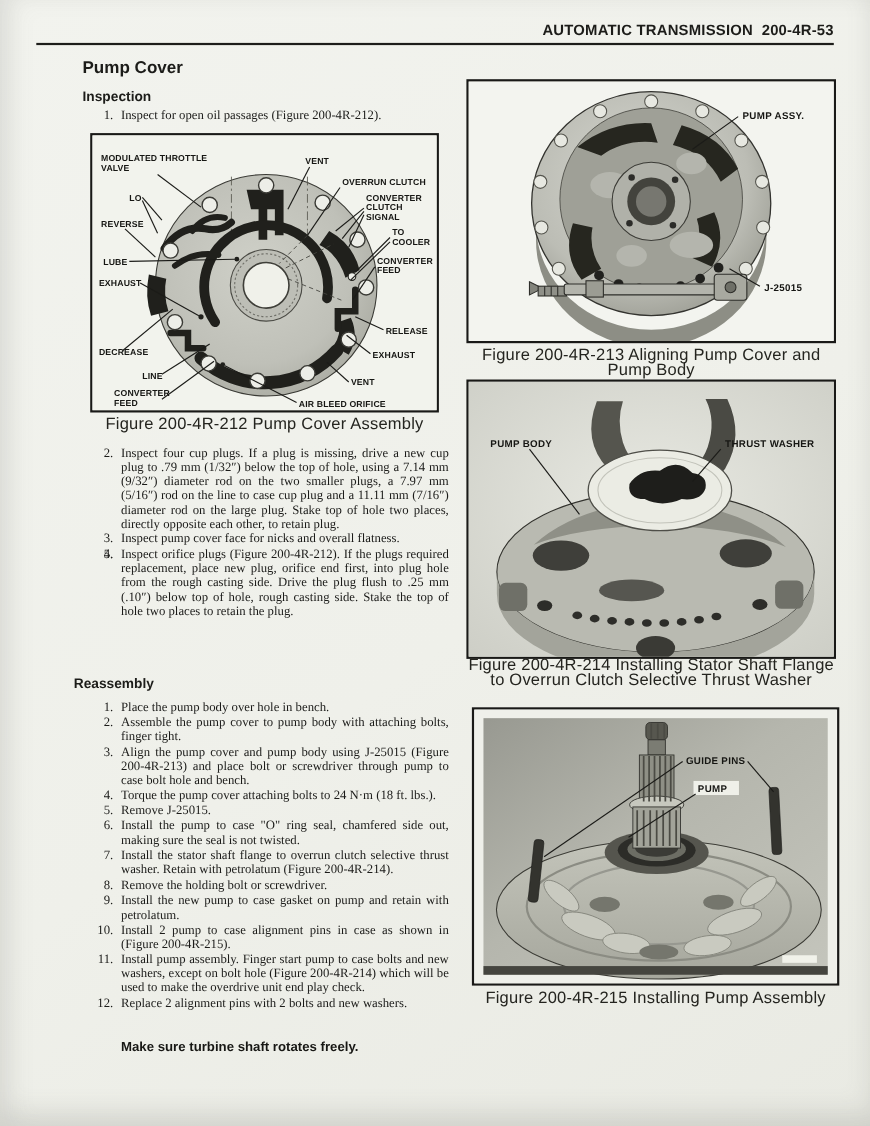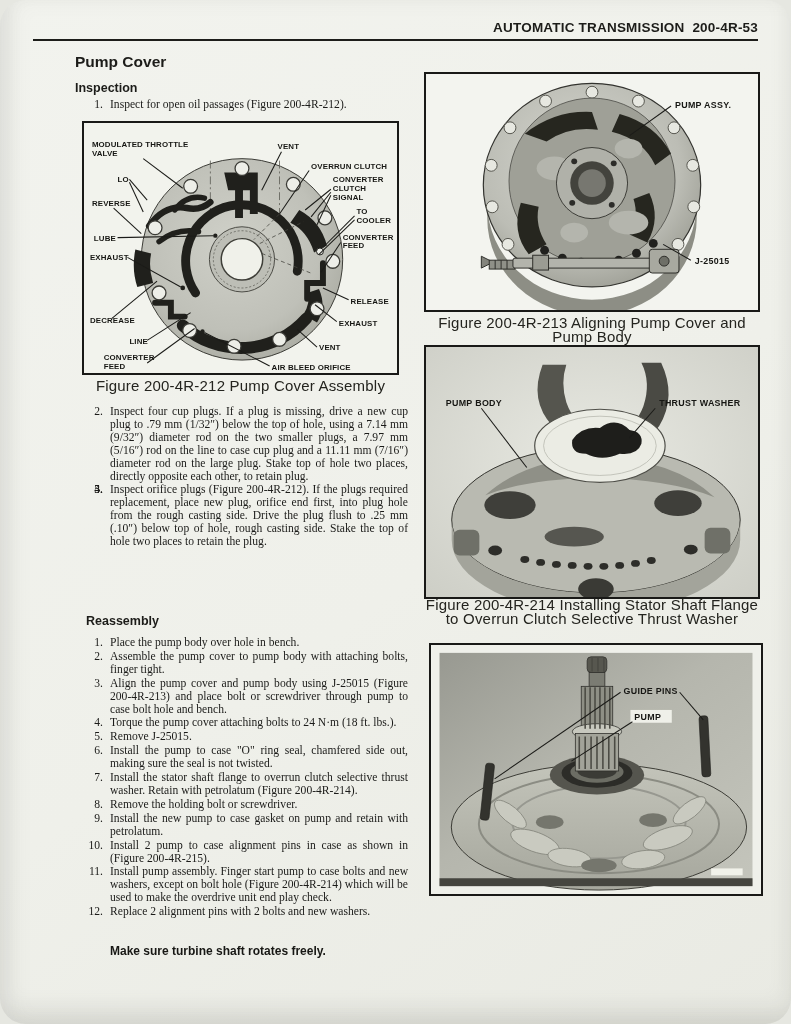--- a/index.html
+++ b/index.html
@@ -1,28 +1,28 @@
 <!DOCTYPE html>
 <html><head>
 <meta charset="utf-8">
 <style>
   html,body{margin:0;padding:0;background:#e6e7e1;}
   .page{position:relative;width:791px;height:1024px;overflow:hidden;
         background:linear-gradient(145deg,#f2f3ee 0%,#eff0ea 55%,#e9eae3 100%);
-        font-family:"Liberation Serif",serif;color:#1b1b19;border-radius:26px;}
+        font-family:"Liberation Serif",serif;color:#1b1b19;}
   .page::after{content:"";position:absolute;inset:0;pointer-events:none;
         box-shadow:inset 0 -14px 22px rgba(90,90,85,.14), inset 14px 0 20px rgba(120,120,114,.07);}
   .abs{position:absolute;}
   .hdr-text{top:20px;right:33px;font-family:"Liberation Sans",sans-serif;font-weight:bold;
         font-size:13.5px;letter-spacing:.2px;color:#1c1c19;white-space:pre;}
   .hdr-rule{top:39px;left:33px;width:725px;height:2px;background:#1d1d1a;}
   .h1{left:75px;top:53px;font-family:"Liberation Sans",sans-serif;font-weight:bold;font-size:15.5px;color:#1c1c19;}
   .h2{font-family:Liberation Sans, sans-serif;font-weight:bold;font-size:12.5px;color:#1c1c19;}
   .h2.insp{left:75px;top:81px;}
-  .h2.reasm{left:86px;top:614px;}
+  .h2.reasm{left:67px;top:614px;}
   .steps{list-style:none;margin:0;padding:0;font-size:11.6px;line-height:12.9px;}
   .steps li{position:relative;padding-left:35px;text-align:justify;margin-bottom:1px;}
   .steps .n{position:absolute;left:0;top:0;width:28px;text-align:right;}
   .list1{left:75px;top:99px;width:333px;}
   .list2{left:75px;top:406px;width:333px;}
   .list3{left:75px;top:637px;width:333px;}
   .bold-note{left:110px;top:944px;width:300px;font-family:"Liberation Sans",sans-serif;
         font-weight:bold;font-size:12px;color:#171714;}
   .figbox{border:2px solid #191917;box-sizing:border-box;background:#f3f4ee;}
   .fb212{left:82px;top:121px;width:317px;height:254px;text-align:right;}
@@ -180,20 +180,21 @@
 
   <ol class="abs steps list2">
 
       <li>
         <span class="n">2.</span>
         <span class="t">Inspect four cup plugs. If a plug is missing, drive a new cup plug to .79 mm (1/32″) below the top of hole, using a 7.14 mm (9/32″) diameter rod on the two smaller plugs, a 7.97 mm (5/16″) rod on the line to case cup plug and a 11.11 mm (7/16″) diameter rod on the large plug. Stake top of hole two places, directly opposite each other, to retain plug.</span>
       </li>
 
       <li>
         <span class="n">3.</span>
+        <span class="t">Inspect pump cover face for nicks and overall flatness.</span>
       </li>
 
       <li>
         <span class="n">4.</span>
       </li>
 
       <li>
         <span class="n">5.</span>
         <span class="t">Inspect orifice plugs (Figure 200-4R-212). If the plugs required replacement, place new plug, orifice end first, into plug hole from the rough casting side. Drive the plug flush to .25 mm (.10″) below top of hole, rough casting side. Stake the top of hole two places to retain the plug.</span>
       </li>
@@ -464,14 +465,15 @@
       <line x1="192" y1="48" x2="64" y2="136" class="ldr"></line>
       <line x1="252" y1="48" x2="276" y2="76" class="ldr"></line>
       <text x="195" y="50" class="dlabel f9">GUIDE PINS</text>
       <rect x="202" y="66" width="42" height="13" fill="#eff0e9"></rect>
       <line x1="204" y1="78" x2="142" y2="118" class="ldr"></line>
       <text x="206" y="76" class="dlabel f9">PUMP</text>
       <rect x="8" y="237" width="318" height="8" fill="#45453f"></rect>
       <rect x="284" y="227" width="32" height="7" fill="#f1f2ea"></rect>
     </svg>
   </div>
+  <div class="abs cap cap215">Figure 200-4R-215 Installing Pump Assembly</div>
 
 </div>
 
 </body></html>

